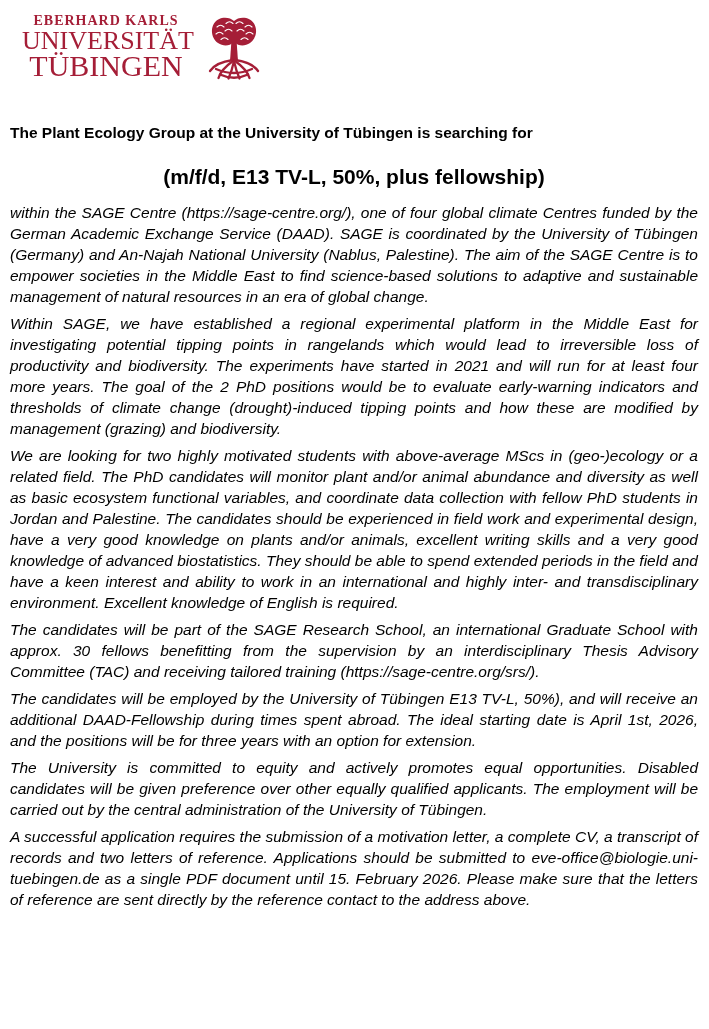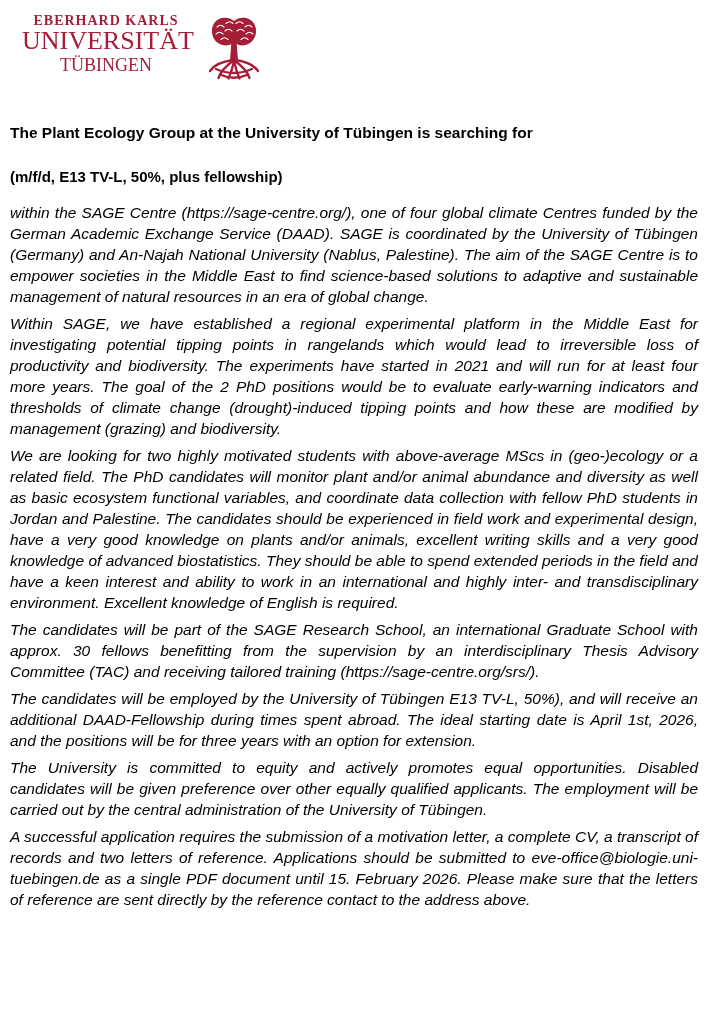--- a/index.html
+++ b/index.html
@@ -31,21 +31,21 @@
     line-height: 13px;
     white-space: nowrap;
   }
   .logo-line2 {
     font-size: 26px;
     line-height: 24px;
     margin-top: 2px;
     white-space: nowrap;
   }
   .logo-line3 {
-    font-size: 18px;
+    font-size: 30px;
     line-height: 25px;
     white-space: nowrap;
   }
   .logo-tree {
     position: absolute;
     top: 16px;
     left: 206px;
     width: 56px;
     height: 64px;
   }
@@ -64,22 +64,23 @@
     font-weight: bold;
   }
   .doc-title {
     font-size: 15.5px;
     font-weight: bold;
     text-align: center;
     line-height: 18px;
     margin: 0 0 20px 0;
   }
   .doc-subtitle {
-    font-size: 15px;
+    font-size: 21px;
     font-weight: bold;
+    text-align: center;
     line-height: 18px;
     margin: 0 0 16px 0;
   }
   p.body-par {
     font-size: 15.5px;
     line-height: 21px;
     text-align: justify;
     margin: 0 0 6px 0;
     font-style: italic;
   }

